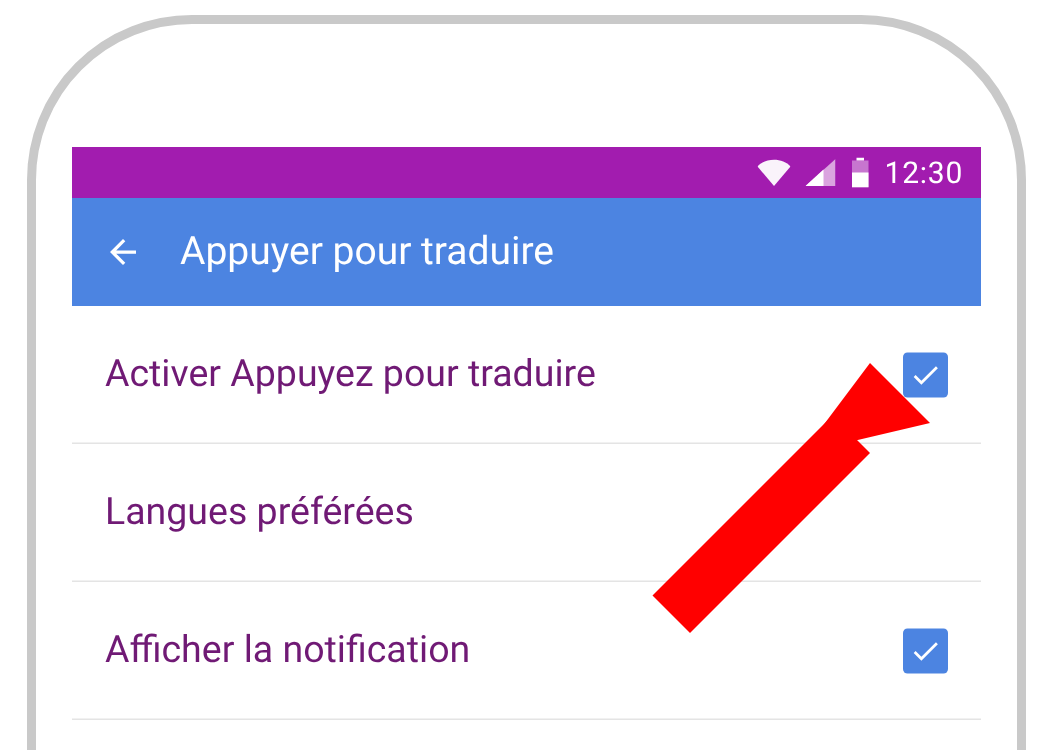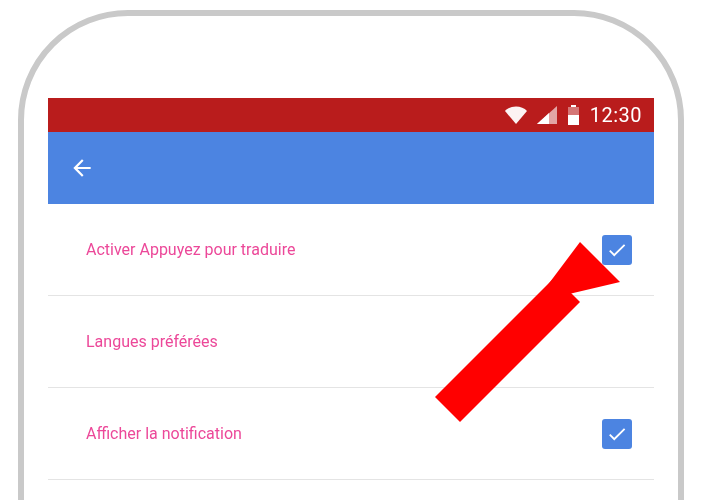--- a/index.html
+++ b/index.html
@@ -25,21 +25,21 @@
       position: absolute;
       top: 82px;
       left: 24px;
       right: 24px;
       bottom: 0;
       background: #fff;
       overflow: hidden;
     }
     .status-bar {
       height: 34px;
-      background: #b91c1c;
+      background: #a21caf;
       display: flex;
       align-items: center;
       justify-content: flex-end;
       padding: 0 12px;
       gap: 10px;
       color: #fff;
       font-size: 18px;
     }
     .status-bar .icon-slot { display: inline-flex; align-items: center; }
     .status-bar .time { font-size: 20px; letter-spacing: 0.5px; }
@@ -69,23 +69,22 @@
     }
     .list-item {
       display: flex;
       align-items: center;
       justify-content: space-between;
       padding: 0 22px;
       height: 92px;
       border-bottom: 1px solid #e4e4e4;
     }
     .list-item .label {
-      font-size: 16px;
-      color: #ec4899;
-      margin-left: 16px;
+      font-size: 25px;
+      color: #701a75;
     }
     .checkbox {
       width: 30px;
       height: 30px;
       background: #4c84e1;
       border-radius: 3px;
       display: inline-flex;
       align-items: center;
       justify-content: center;
       cursor: pointer;
@@ -126,20 +125,21 @@
       </span>
       <span class="time">12:30</span>
     </div>
 
     <div class="app-bar">
       <span class="back-btn">
         <svg width="26" height="26" viewBox="0 0 24 24">
           <path d="M20 11H7.83l5.59-5.59L12 4l-8 8 8 8 1.41-1.41L7.83 13H20z" fill="#fff"></path>
         </svg>
       </span>
+      <span class="title">Appuyer pour traduire</span>
     </div>
 
     <div class="list">
 
       <div class="list-item">
         <span class="label">Activer Appuyez pour traduire</span>
         <span class="checkbox">
           <svg width="22" height="22" viewBox="0 0 24 24">
             <path d="M9 16.2 4.8 12l-1.4 1.4L9 19 21 7l-1.4-1.4z" fill="#fff"></path>
           </svg>

